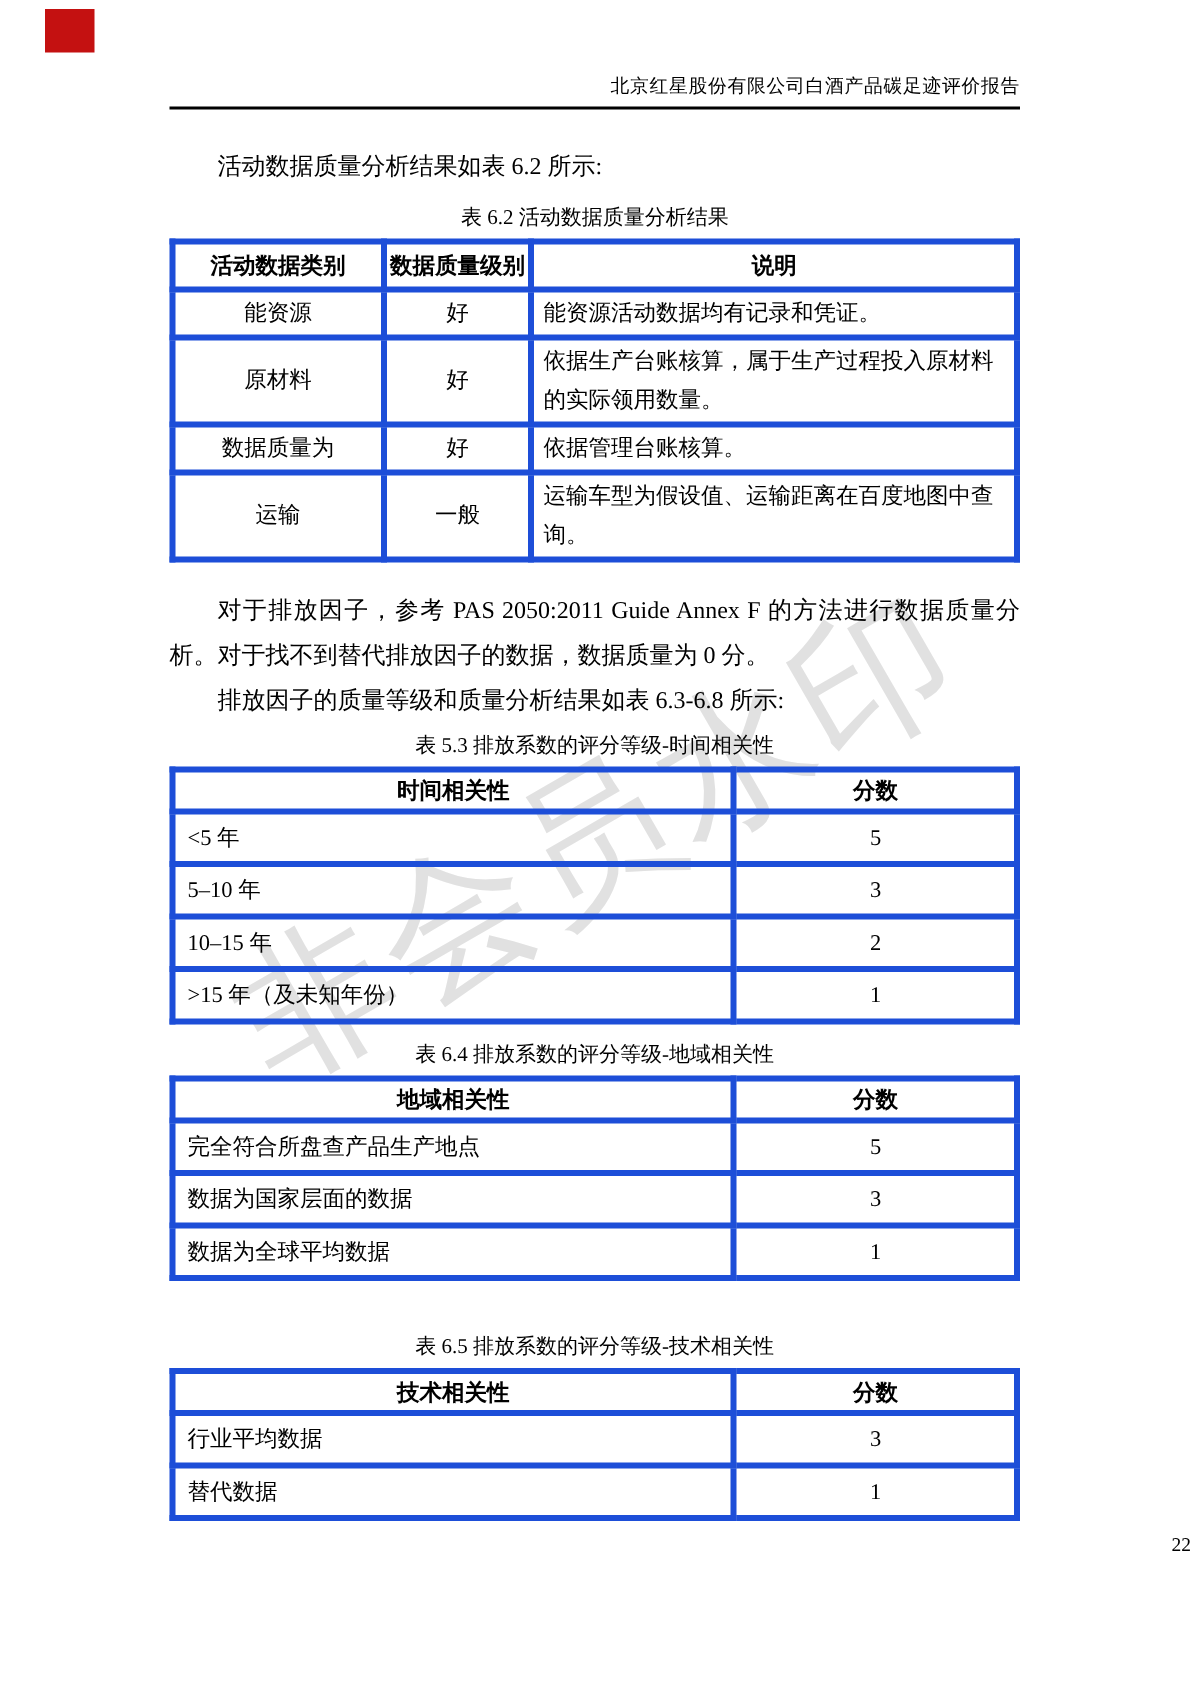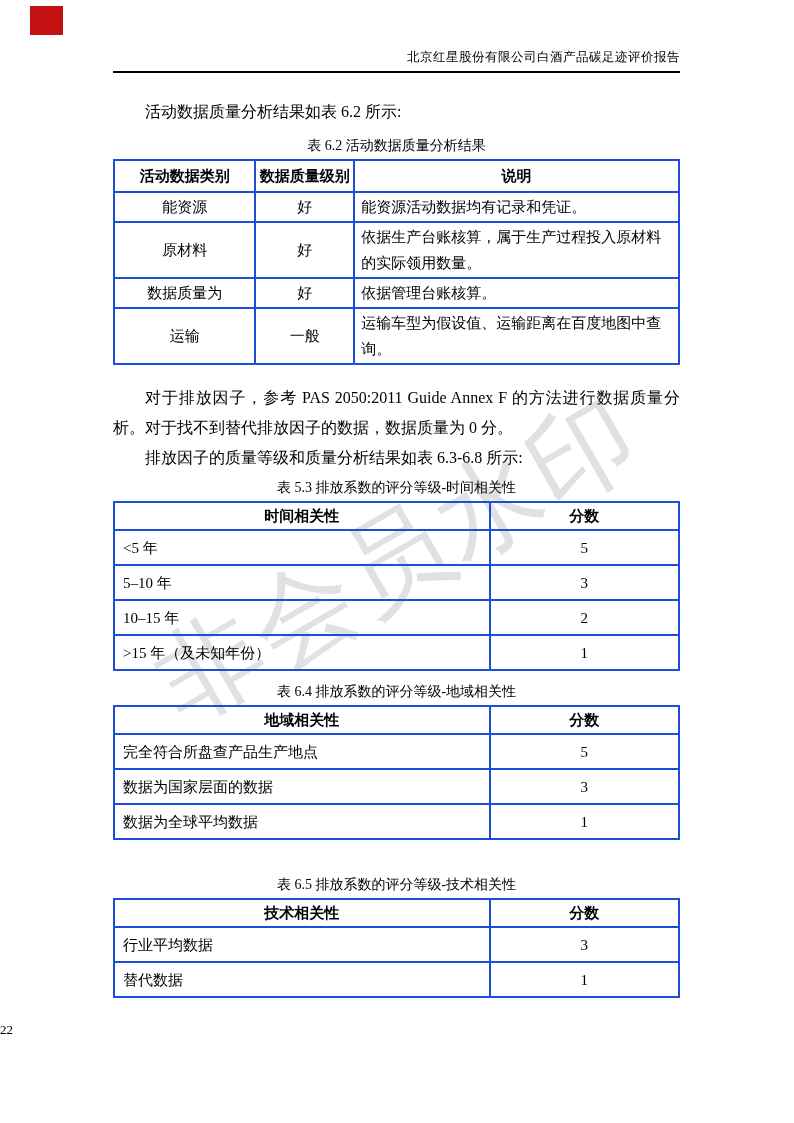--- a/index.html
+++ b/index.html
@@ -67,38 +67,38 @@
   .caption-63 { margin-top: 4px; }
   .caption-64 { margin-top: 10px; }
   .caption-65 { margin-top: 34px; }
   table {
     width: 100%;
     border-collapse: collapse;
     table-layout: fixed;
     margin-top: 2px;
   }
   th, td {
-    border: 2px solid #1d4ed8;
+    border: 4px solid #1d4ed8;
     font-size: 15px;
     vertical-align: middle;
   }
   th { font-weight: bold; text-align: center; }
   .t62 th { height: 32px; }
   .t62 td { height: 29px; text-align: center; line-height: 26px; padding: 1px 0; }
   .t62 td.desc { text-align: left; padding: 1px 6px; }
   .t2col th { height: 28px; }
   .t2col td { height: 35px; padding: 2px 0; line-height: 20px; }
   .t2col td.lbl { text-align: left; padding-left: 8px; }
   .t2col td.score { text-align: center; }
   .page-number {
     position: absolute;
     left: 0;
     top: 1022px;
     width: 100%;
-    text-align: left;
+    text-align: right;
     font-size: 13px;
     z-index: 1;
   }
 </style>
 </head>
 <body>
 
 <div class="page">
 
   <div class="logo-mark" style="background: rgb(196, 17, 17);"></div>

